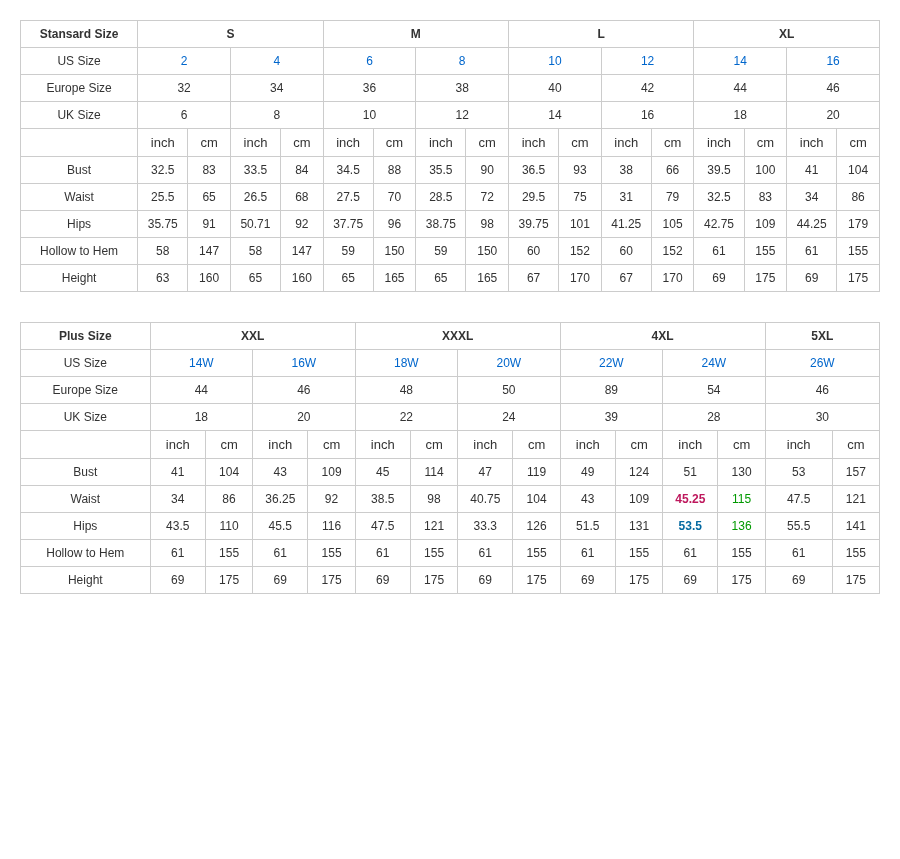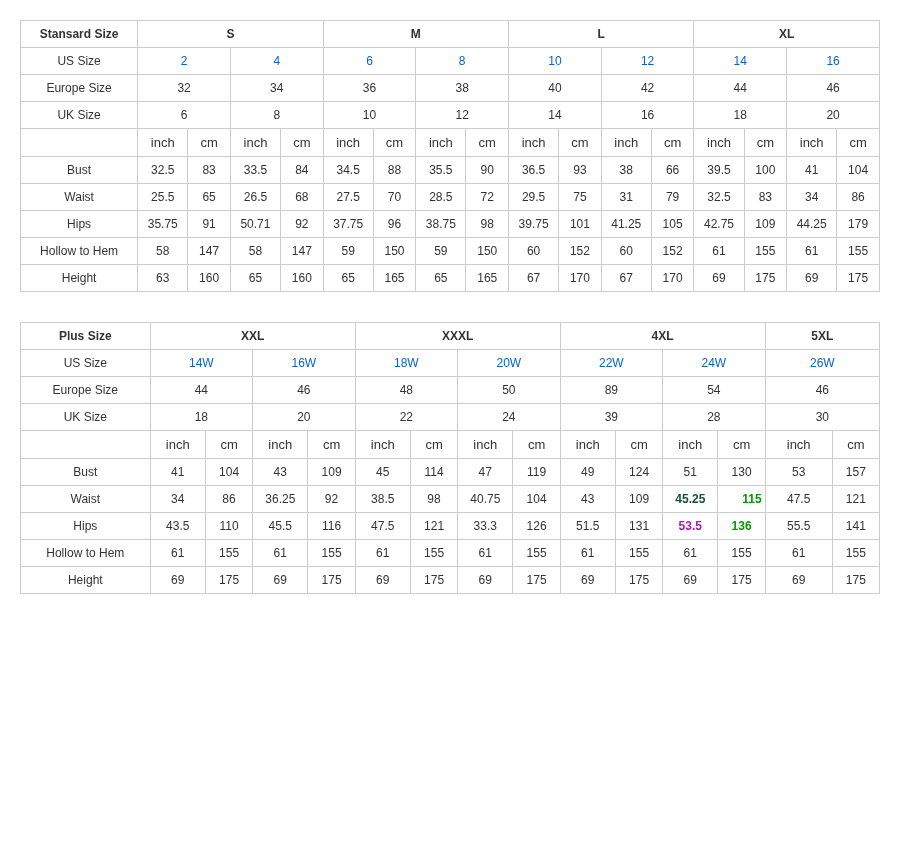--- a/index.html
+++ b/index.html
@@ -329,39 +329,39 @@
         <td>34</td>
         <td>86</td>
         <td>36.25</td>
         <td>92</td>
         <td>38.5</td>
         <td>98</td>
         <td>40.75</td>
         <td>104</td>
         <td>43</td>
         <td>109</td>
-        <td style="color:#14532d;font-weight:bold;">45.25</td>
-        <td style="color:#009900;font-weight:bold;text-align:right;">115</td>
+        <td style="color:#be185d;font-weight:bold;">45.25</td>
+        <td style="color:#009900;font-weight:normal;">115</td>
         <td>47.5</td>
         <td>121</td>
       </tr>
       <tr>
         <td class="bold-label">Hips</td>
         <td>43.5</td>
         <td>110</td>
         <td>45.5</td>
         <td>116</td>
         <td>47.5</td>
         <td>121</td>
         <td>33.3</td>
         <td>126</td>
         <td>51.5</td>
         <td>131</td>
-        <td style="color:#a21caf;font-weight:bold;">53.5</td>
-        <td style="color:#009900;font-weight:bold;">136</td>
+        <td style="color:#0369a1;font-weight:bold;">53.5</td>
+        <td style="color:#009900;font-weight:normal;">136</td>
         <td>55.5</td>
         <td>141</td>
       </tr>
       <tr>
         <td class="bold-label">Hollow to Hem</td>
         <td>61</td>
         <td>155</td>
         <td>61</td>
         <td>155</td>
         <td>61</td>

